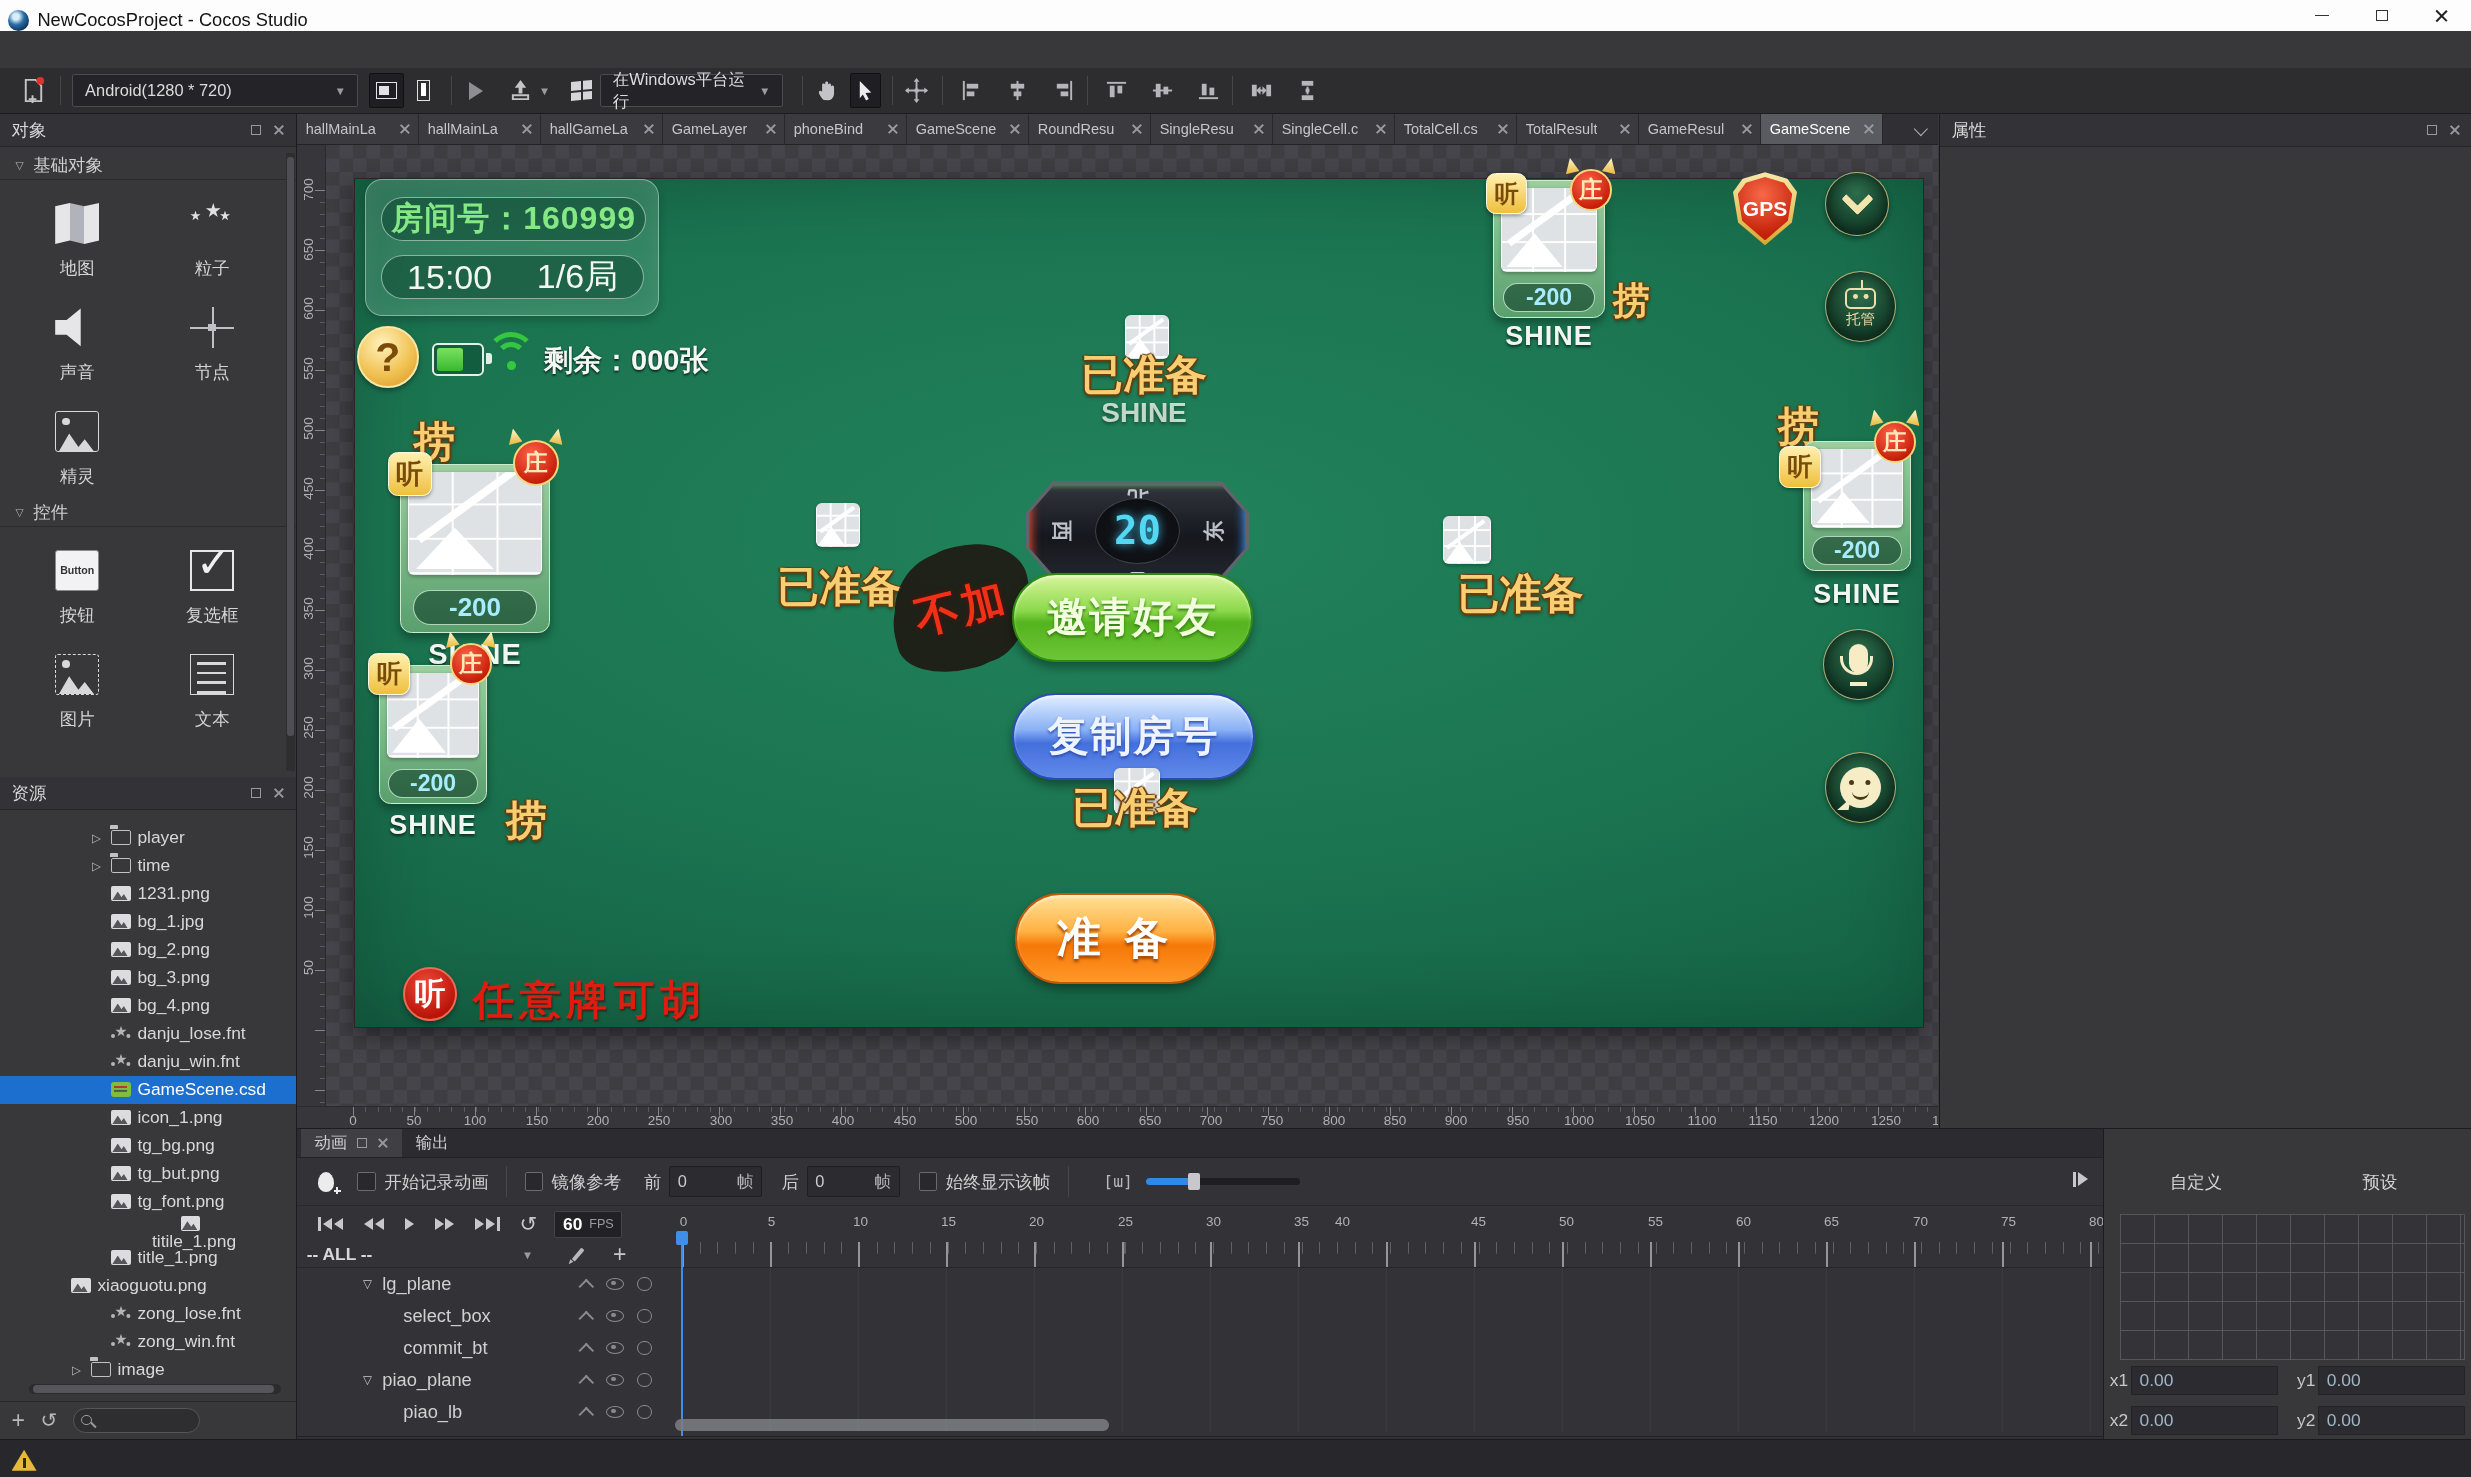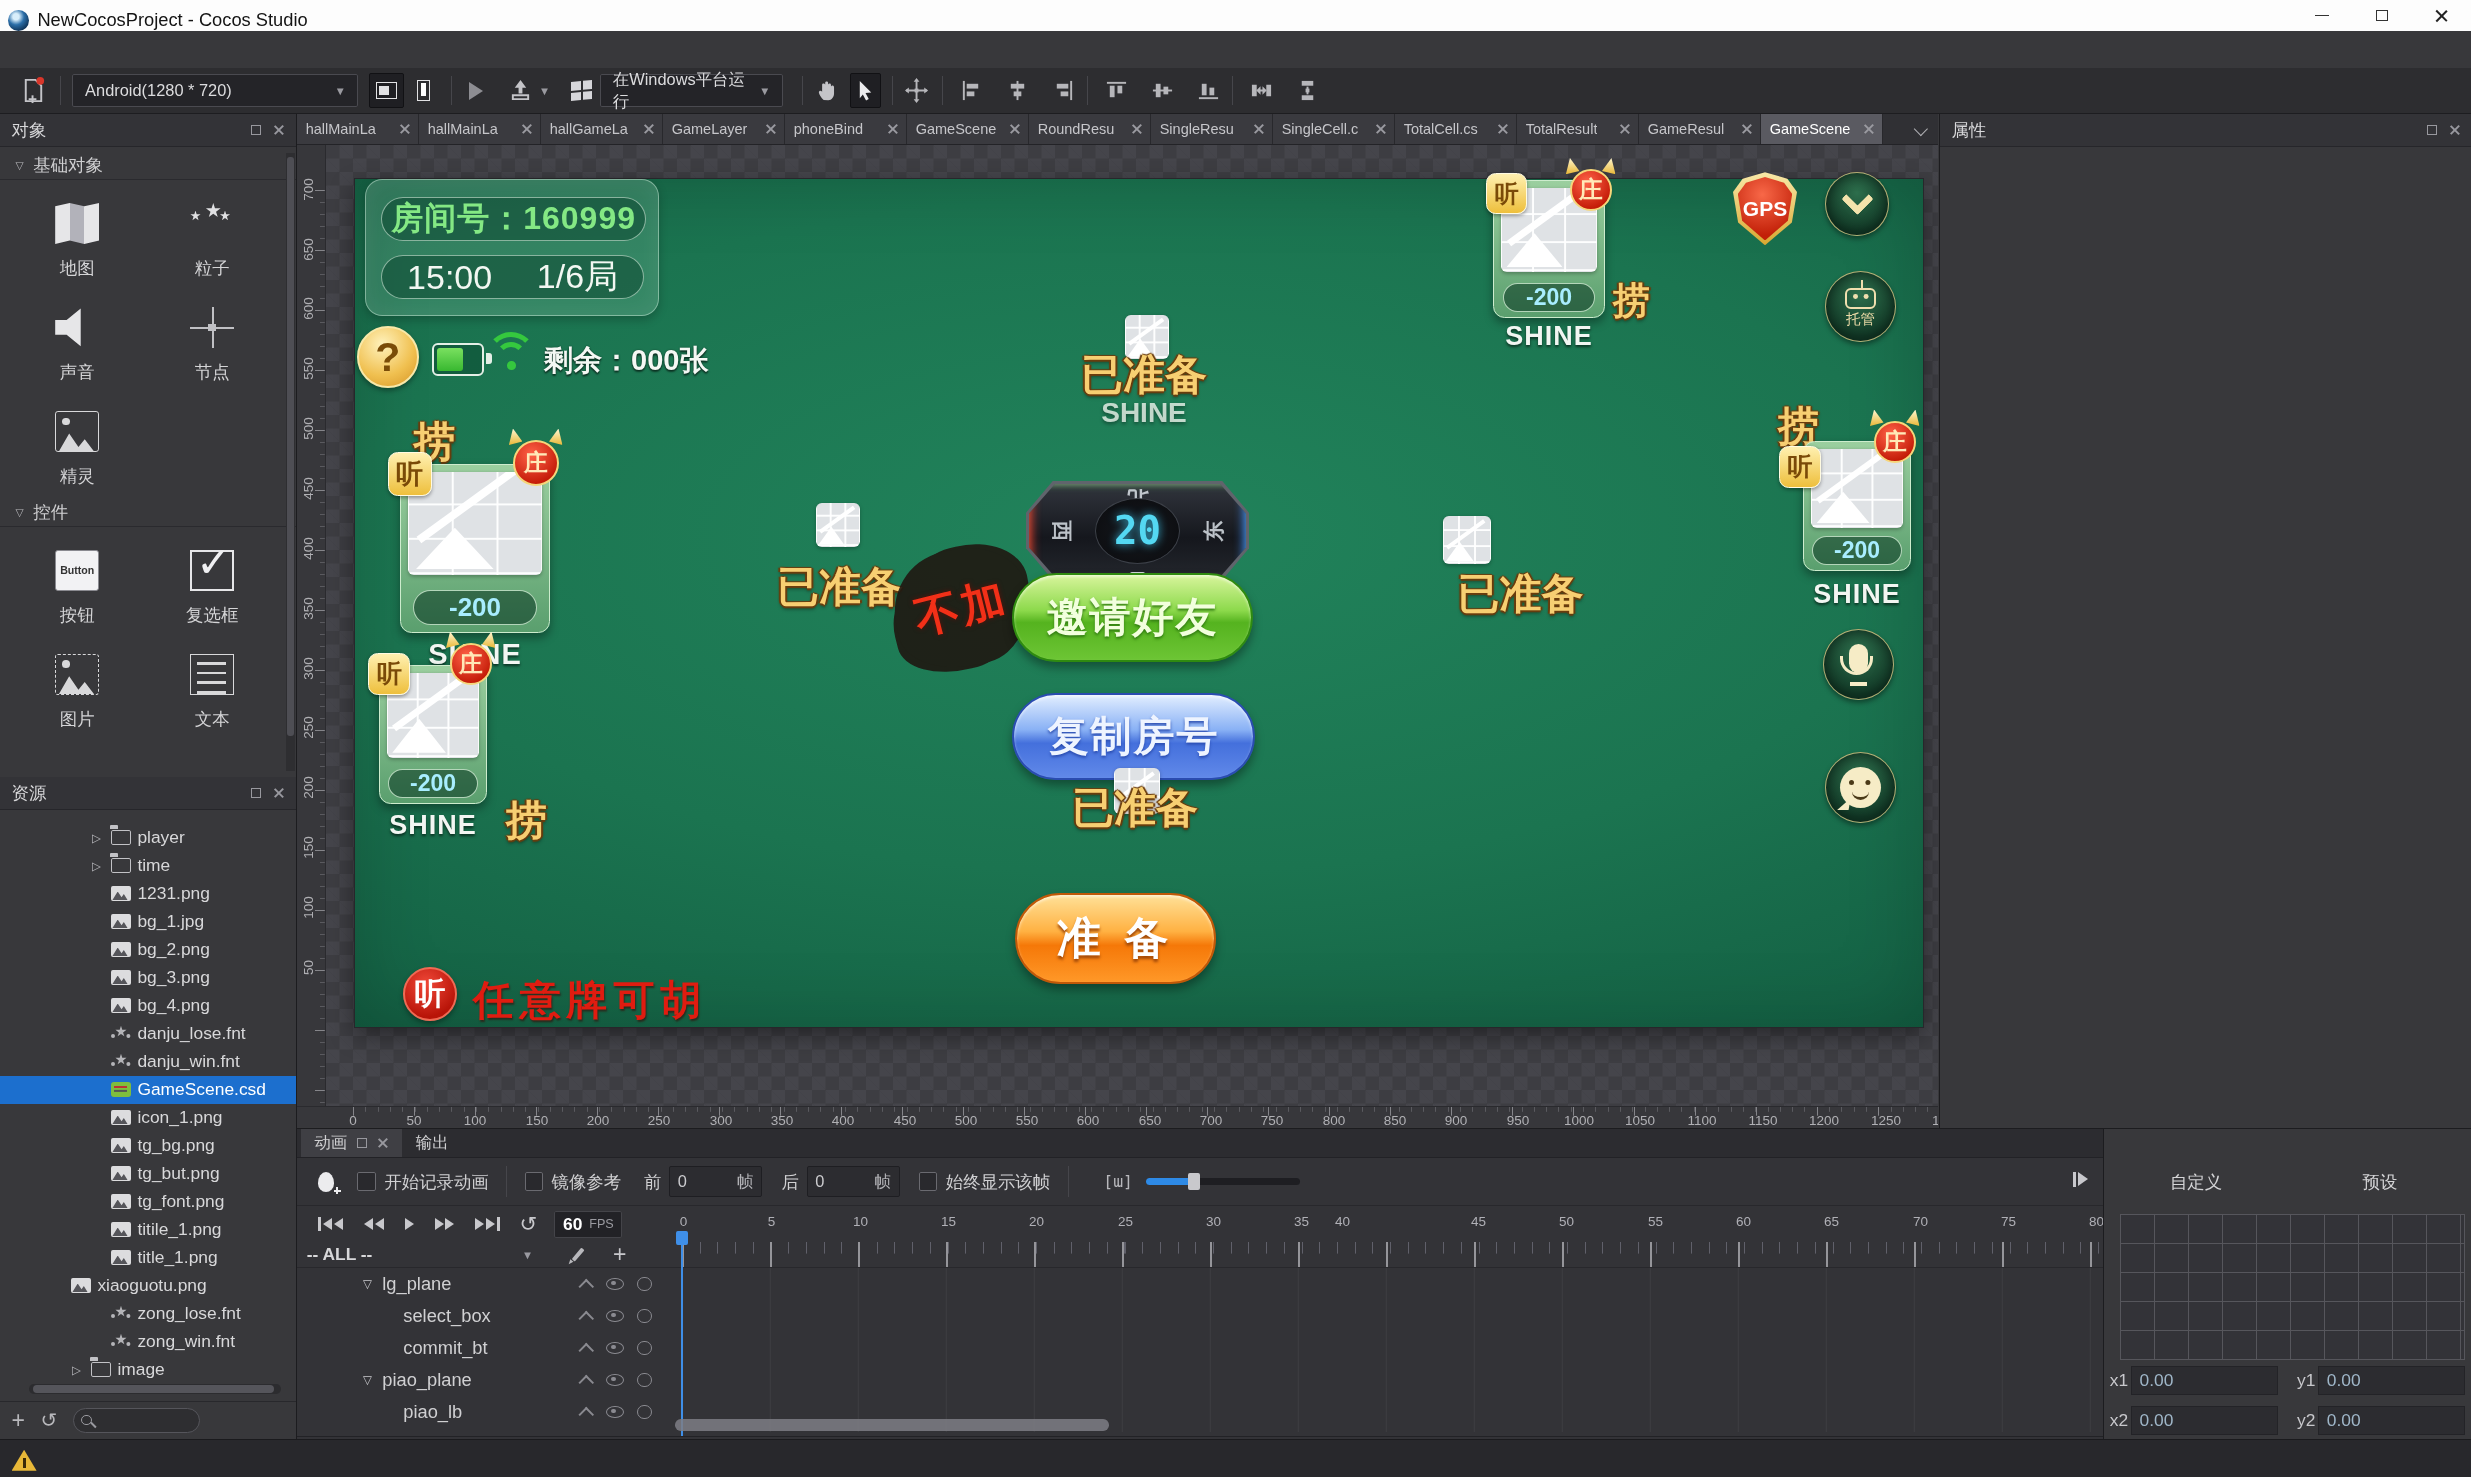--- a/index.html
+++ b/index.html
@@ -620,21 +620,21 @@
           <div class="res-row" style="padding-left: 92px;">
             <span class="r-arrow"></span>
             <i class="ric ric-image"></i>
             <span>tg_but.png</span>
           </div>
           <div class="res-row" style="padding-left: 92px;">
             <span class="r-arrow"></span>
             <i class="ric ric-image"></i>
             <span>tg_font.png</span>
           </div>
-          <div class="res-row" style="padding-left: 92px;">
+          <div class="res-row" style="padding-left: 92px; flex-direction: column;">
             <span class="r-arrow"></span>
             <i class="ric ric-image"></i>
             <span>titile_1.png</span>
           </div>
           <div class="res-row" style="padding-left: 92px;">
             <span class="r-arrow"></span>
             <i class="ric ric-image"></i>
             <span>title_1.png</span>
           </div>
           <div class="res-row" style="padding-left: 52px;">

